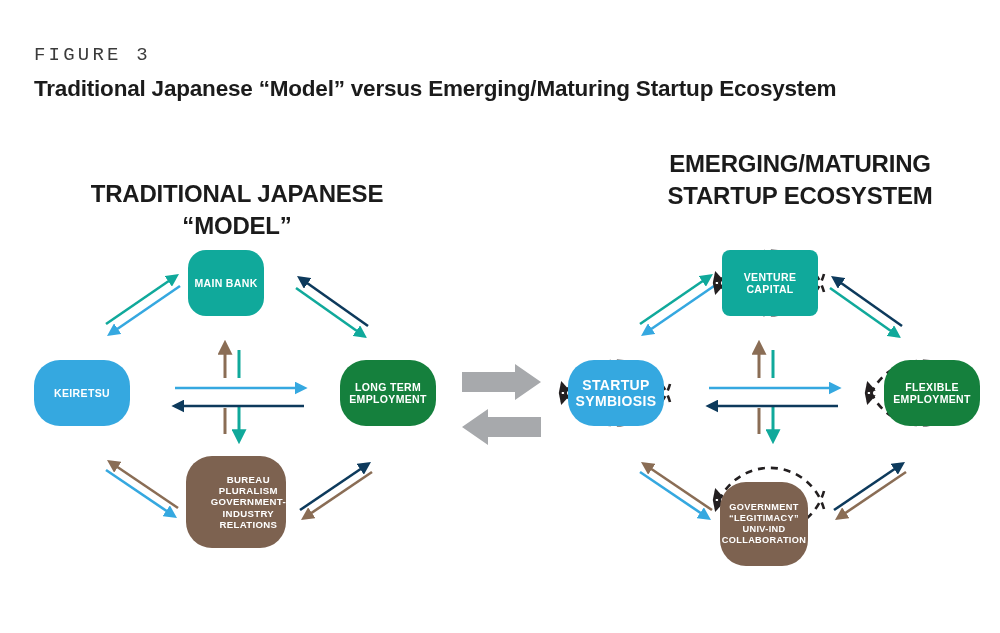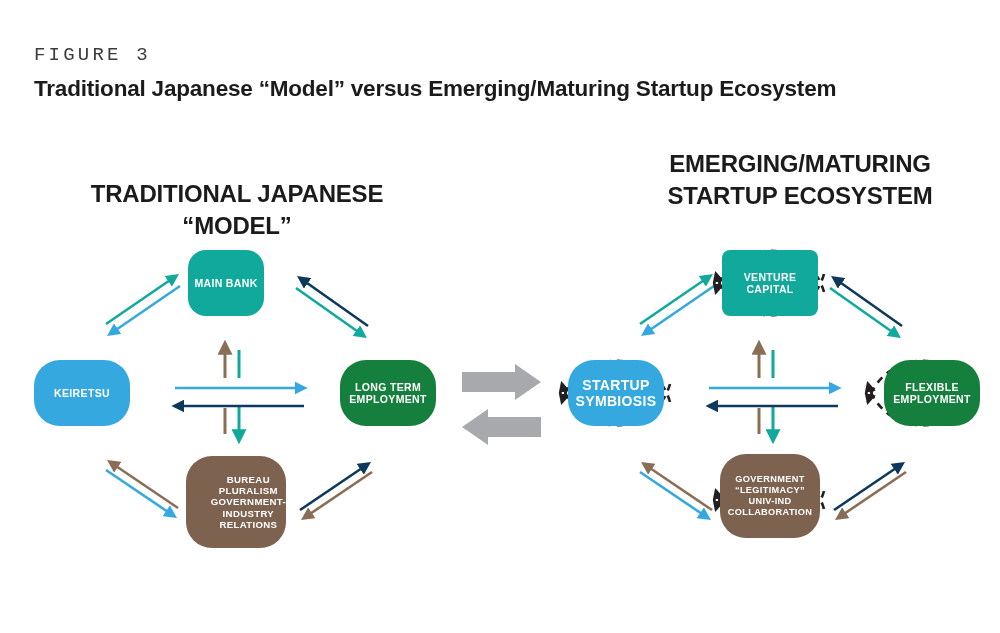--- a/index.html
+++ b/index.html
@@ -57,21 +57,21 @@
 
   
   #node-main-bank        {left:188px;top:250px;width:76px; height:66px; border-radius:18px;font-size:10.5px;}
   #node-keiretsu         {left:34px; top:360px;width:96px; height:66px; border-radius:26px;font-size:10.5px;}
   #node-long-term        {left:340px;top:360px;width:96px; height:66px; border-radius:26px;font-size:10.5px;}
   #node-bureau           {left:186px;top:456px;width:100px;height:92px; border-radius:26px;font-size:9.6px;justify-content:flex-end;}
 
   #node-venture-capital  {left:722px;top:250px;width:96px; height:66px; border-radius:8px;font-size:10.5px;}
   #node-startup-symbiosis{left:568px;top:360px;width:96px; height:66px; border-radius:26px;font-size:14px;}
   #node-flexible-emp     {left:874px;top:360px;width:96px; height:66px; border-radius:26px;font-size:10.5px;margin-left:10px;}
-  #node-government       {left:720px;top:454px;width:100px;height:84px; border-radius:26px;font-size:9.2px;}
+  #node-government       {left:720px;top:482px;width:88px;height:84px; border-radius:26px;font-size:9.2px;}
 </style>
 </head>
 <body>
 
 <div id="figure-root">
 
   <div class="fig-label">FIGURE 3</div>
   <div class="fig-title">Traditional Japanese “Model” versus Emerging/Maturing Startup Ecosystem</div>
 
   <div class="cluster-heading" id="heading-left">TRADITIONAL JAPANESE “MODEL”</div>

